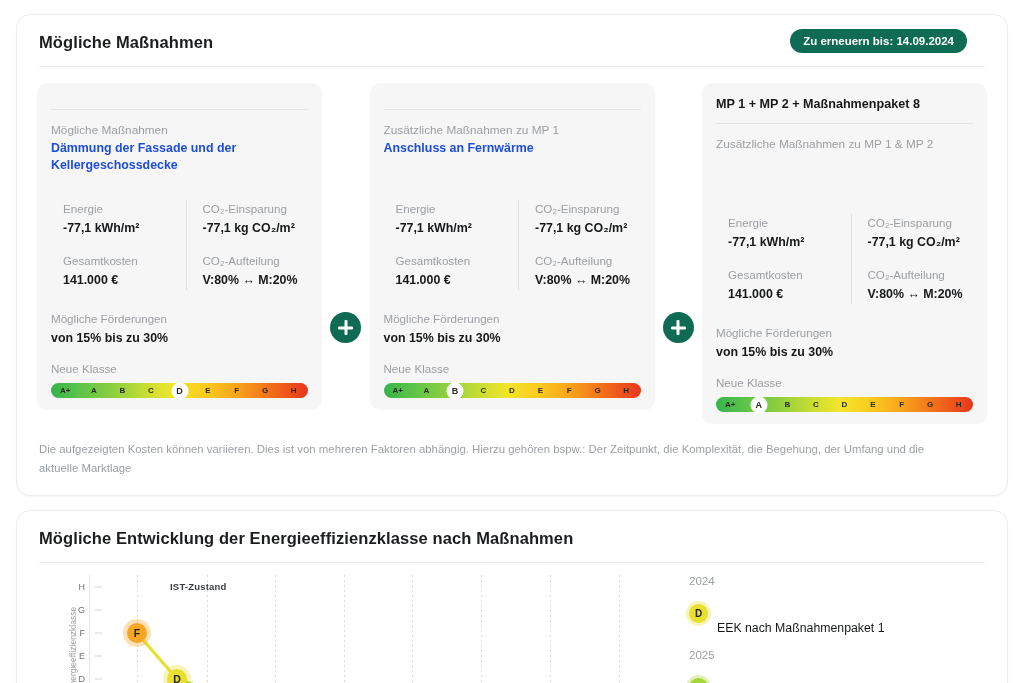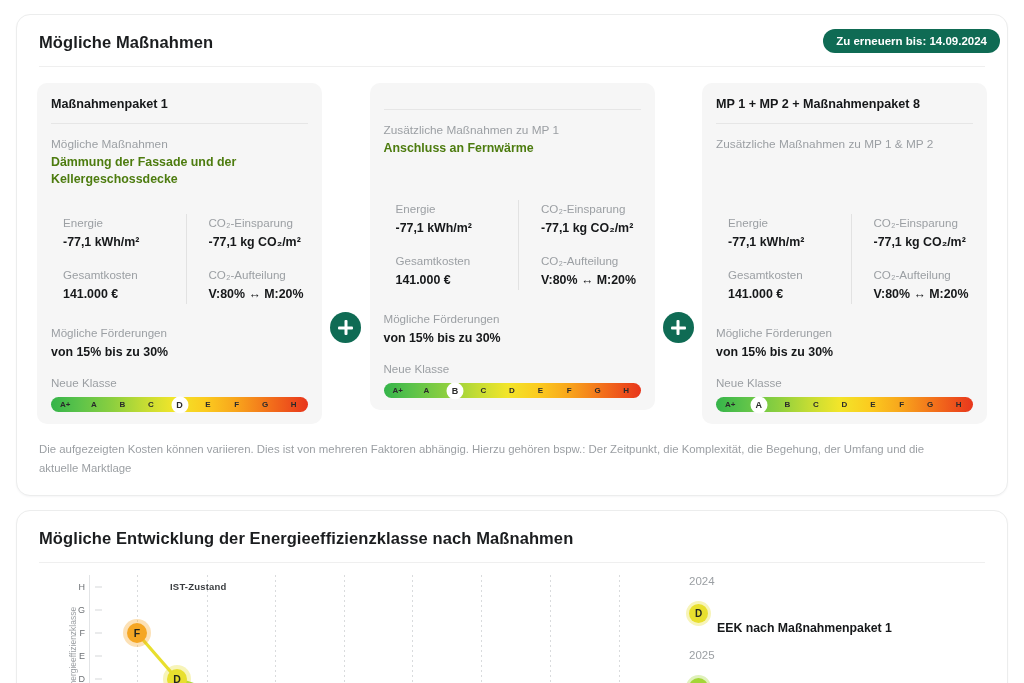--- a/index.html
+++ b/index.html
@@ -16,46 +16,46 @@
     background:#ffffff;
     border:1px solid #eceded;
     border-radius:14px;
     box-shadow:0 1px 2px rgba(16,24,40,.04);
   }
   .panel-head { padding: 18px 22px 14px 22px; position:relative; }
   .panel-title { font-size:16.5px; font-weight:700; color:#1b1d1f; letter-spacing:.1px; }
   .panel-divider { height:1px; background:#efefef; margin:0 22px; }
 
   .renew-badge {
-    position:absolute; right:7px; top:14px;
+    position:absolute; right:40px; top:14px;
     background:#0f6b54; color:#ffffff;
     font-size:11.5px; font-weight:700;
     padding:6px 13px; border-radius:999px;
     white-space:nowrap;
   }
 
   
   .measures-row { display:flex; align-items:flex-start; padding:16px 20px 6px 20px; }
   .card {
     background:#f6f6f6;
     border-radius:10px;
     width:285px; flex:0 0 285px;
     padding:14px 14px 12px 14px;
     min-height:300px;
   }
   .card-title { font-size:12.6px; font-weight:700; color:#16181a; }
   .card-rule { height:1px; background:#e6e6e6; margin:12px 0 12px 0; }
   .muted { color:#9b9fa3; font-size:11.8px; line-height:1.5; }
-  .strong { color:#4d7c0f; font-size:12.4px; font-weight:700; line-height:1.42; }
+  .strong { color:#1d4ed8; font-size:12.4px; font-weight:700; line-height:1.42; }
 
   .measure-block { min-height:56px; }
 
   .kv-grid { display:flex; margin-top:22px;margin-left:12px; }
   .kv-col { flex:1 1 50%; }
-  .kv-col.right { border-left:1px solid #e2e2e2; padding-left:22px; }
+  .kv-col.right { border-left:1px solid #e2e2e2; padding-left:16px; }
   .kv-item { margin-bottom:14px; }
   .kv-item:last-child { margin-bottom:0; }
   .kv-label { color:#9b9fa3; font-size:11.6px; line-height:1.5; }
   .kv-value { color:#16181a; font-size:12.4px; font-weight:700; line-height:1.5; margin-top:2px; }
 
   .foerder { margin-top:20px; }
   .neue-klasse-label { margin-top:12px; }
 
   
   .scale {
@@ -130,37 +130,36 @@
 
   
   .legend { flex:1 1 auto; padding-left:22px; padding-top:6px; }
   .legend-year { font-size:11.5px; color:#9b9fa3; margin-bottom:6px; }
   .legend-row { display:flex; align-items:center; margin-bottom:14px; }
   .legend-dot {
     width:19px; height:19px; border-radius:50%;
     display:flex; align-items:center; justify-content:center;
     font-size:10px; font-weight:700; color:#23261f; margin-right:9px; flex:0 0 19px;
   }
-  .legend-text { font-size:12.3px; font-weight:700; color:#16181a;margin-top:28px; }
+  .legend-text { font-size:12.3px; font-weight:400; color:#16181a;margin-top:28px; }
 </style>
 </head>
 <body>
 
 <div class="page">
 
   <section class="panel">
     <div class="panel-head">
       <div class="panel-title">Mögliche Maßnahmen</div>
       <div class="renew-badge">Zu erneuern bis: 14.09.2024</div>
     </div>
     <div class="panel-divider"></div>
 
     <div class="measures-row" id="cards-row">
         <div class="card">
-          <div class="card-title">Maßnahmenpaket 1</div>
           <div class="card-rule"></div>
           <div class="measure-block">
             <div class="muted">Mögliche Maßnahmen</div>
             <div class="strong">Dämmung der Fassade und der Kellergeschossdecke</div>
           </div>
           <div class="kv-grid">
             <div class="kv-col">
               <div class="kv-item">
                 <div class="kv-label">Energie</div>
                 <div class="kv-value">-77,1 kWh/m²</div>

